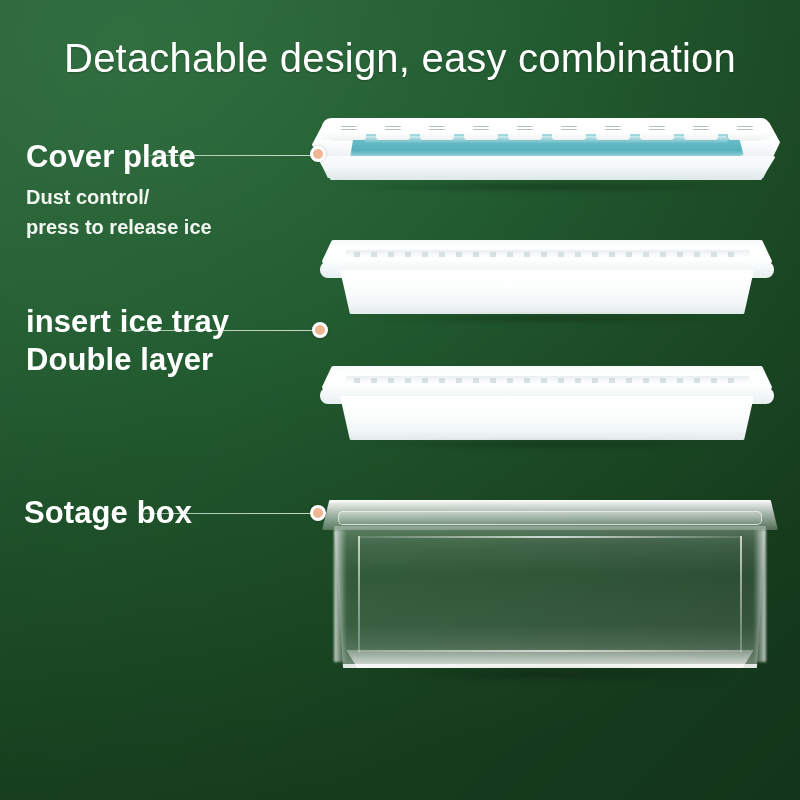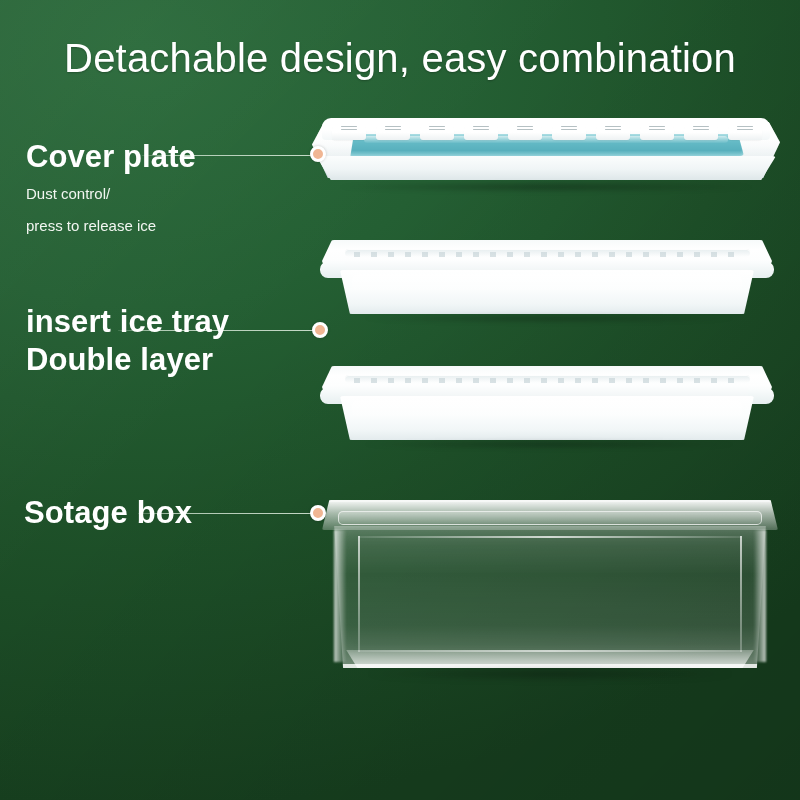--- a/index.html
+++ b/index.html
@@ -48,22 +48,22 @@
   .callout .title {
     color:#ffffff;
     font-size:31px;
     font-weight:700;
     letter-spacing:0.1px;
     line-height:1.22;
     white-space:nowrap;
   }
   .callout .sub {
     color:#f2f6f1;
-    font-size:15px;
-    font-weight:400;
+    font-size:20px;
+    font-weight:700;
     line-height:1.45;
     margin-top:7px;
     white-space:nowrap;
   }
 
   .callout-cover { left:26px; top:138px; }
   .callout-tray  { left:26px; top:303px; }
   .callout-box   { left:24px; top:494px; }
 
   
@@ -354,21 +354,21 @@
   <div class="leader leader-tray"></div>
   <div class="leader leader-box"></div>
 
   <div class="dot dot-cover"></div>
   <div class="dot dot-tray"></div>
   <div class="dot dot-box"></div>
 
   <div class="callout callout-cover">
     <div class="title">Cover plate</div>
     <div class="sub">Dust control/</div>
-    <div class="sub" style="margin-top:10px;">press to release ice</div>
+    <div class="sub" style="margin-top:1px;">press to release ice</div>
   </div>
 
   <div class="callout callout-tray">
     <div class="title">insert ice tray</div>
     <div class="title">Double layer</div>
   </div>
 
   <div class="callout callout-box">
     <div class="title">Sotage box</div>
   </div>

